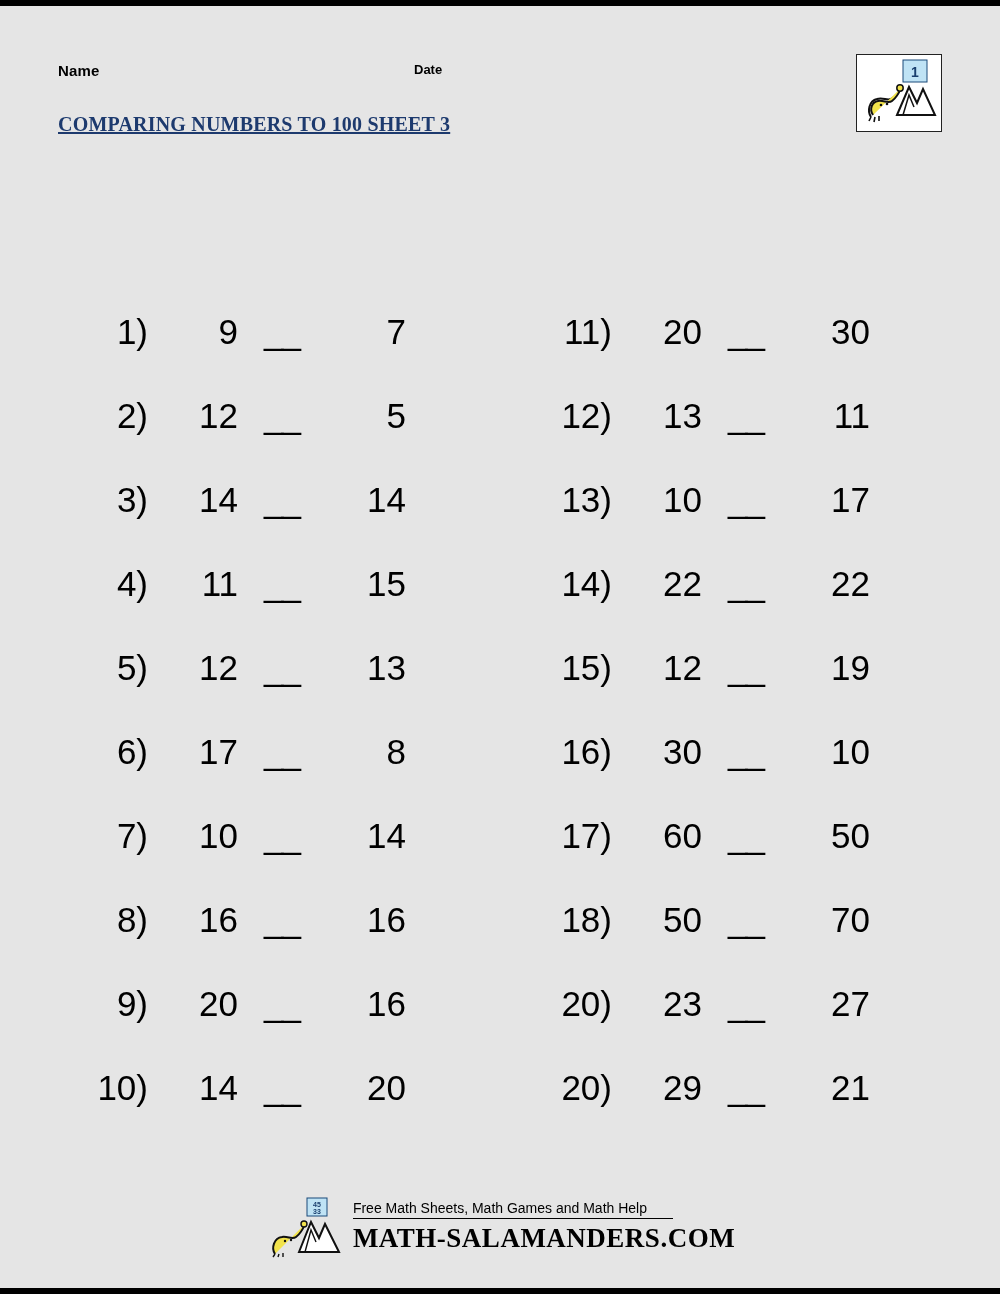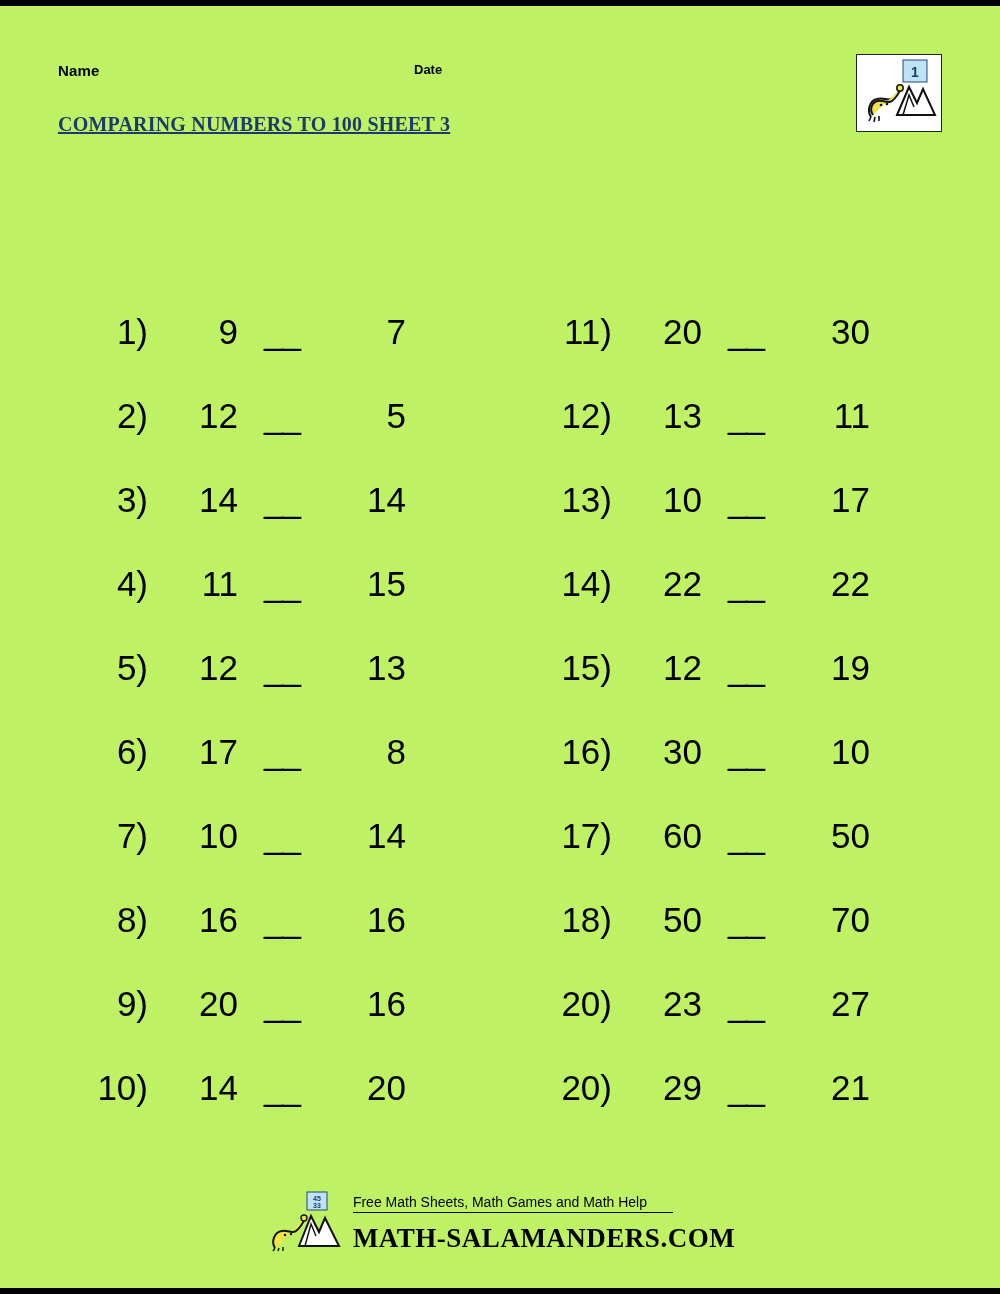--- a/index.html
+++ b/index.html
@@ -15,21 +15,21 @@
     position: relative;
     overflow: hidden;
   }
   .page {
     position: relative;
     width: 1000px;
     height: 1294px;
     box-sizing: border-box;
     border-top: 6px solid #000000;
     border-bottom: 6px solid #000000;
-    background: #bef264;
+    background: #e5e5e5;
   }
   .header-row {
     position: absolute;
     top: 56px;
     left: 58px;
     right: 58px;
     height: 24px;
   }
   .hdr-name {
     position: absolute;
@@ -166,21 +166,21 @@
     background: #000;
     margin-left: 88px;
     margin-top: 2px;
   }
   .footer-site {
     font-family: "Liberation Serif", serif;
     font-size: 27px;
     font-weight: bold;
     letter-spacing: 0.5px;
     margin-left: 88px;
-    margin-top: 10px;
+    margin-top: 4px;
     white-space: nowrap;
   }
   .footer-logo {
     position: absolute;
     left: 0;
     top: -4px;
     width: 86px;
     height: 62px;
   }
 </style>

